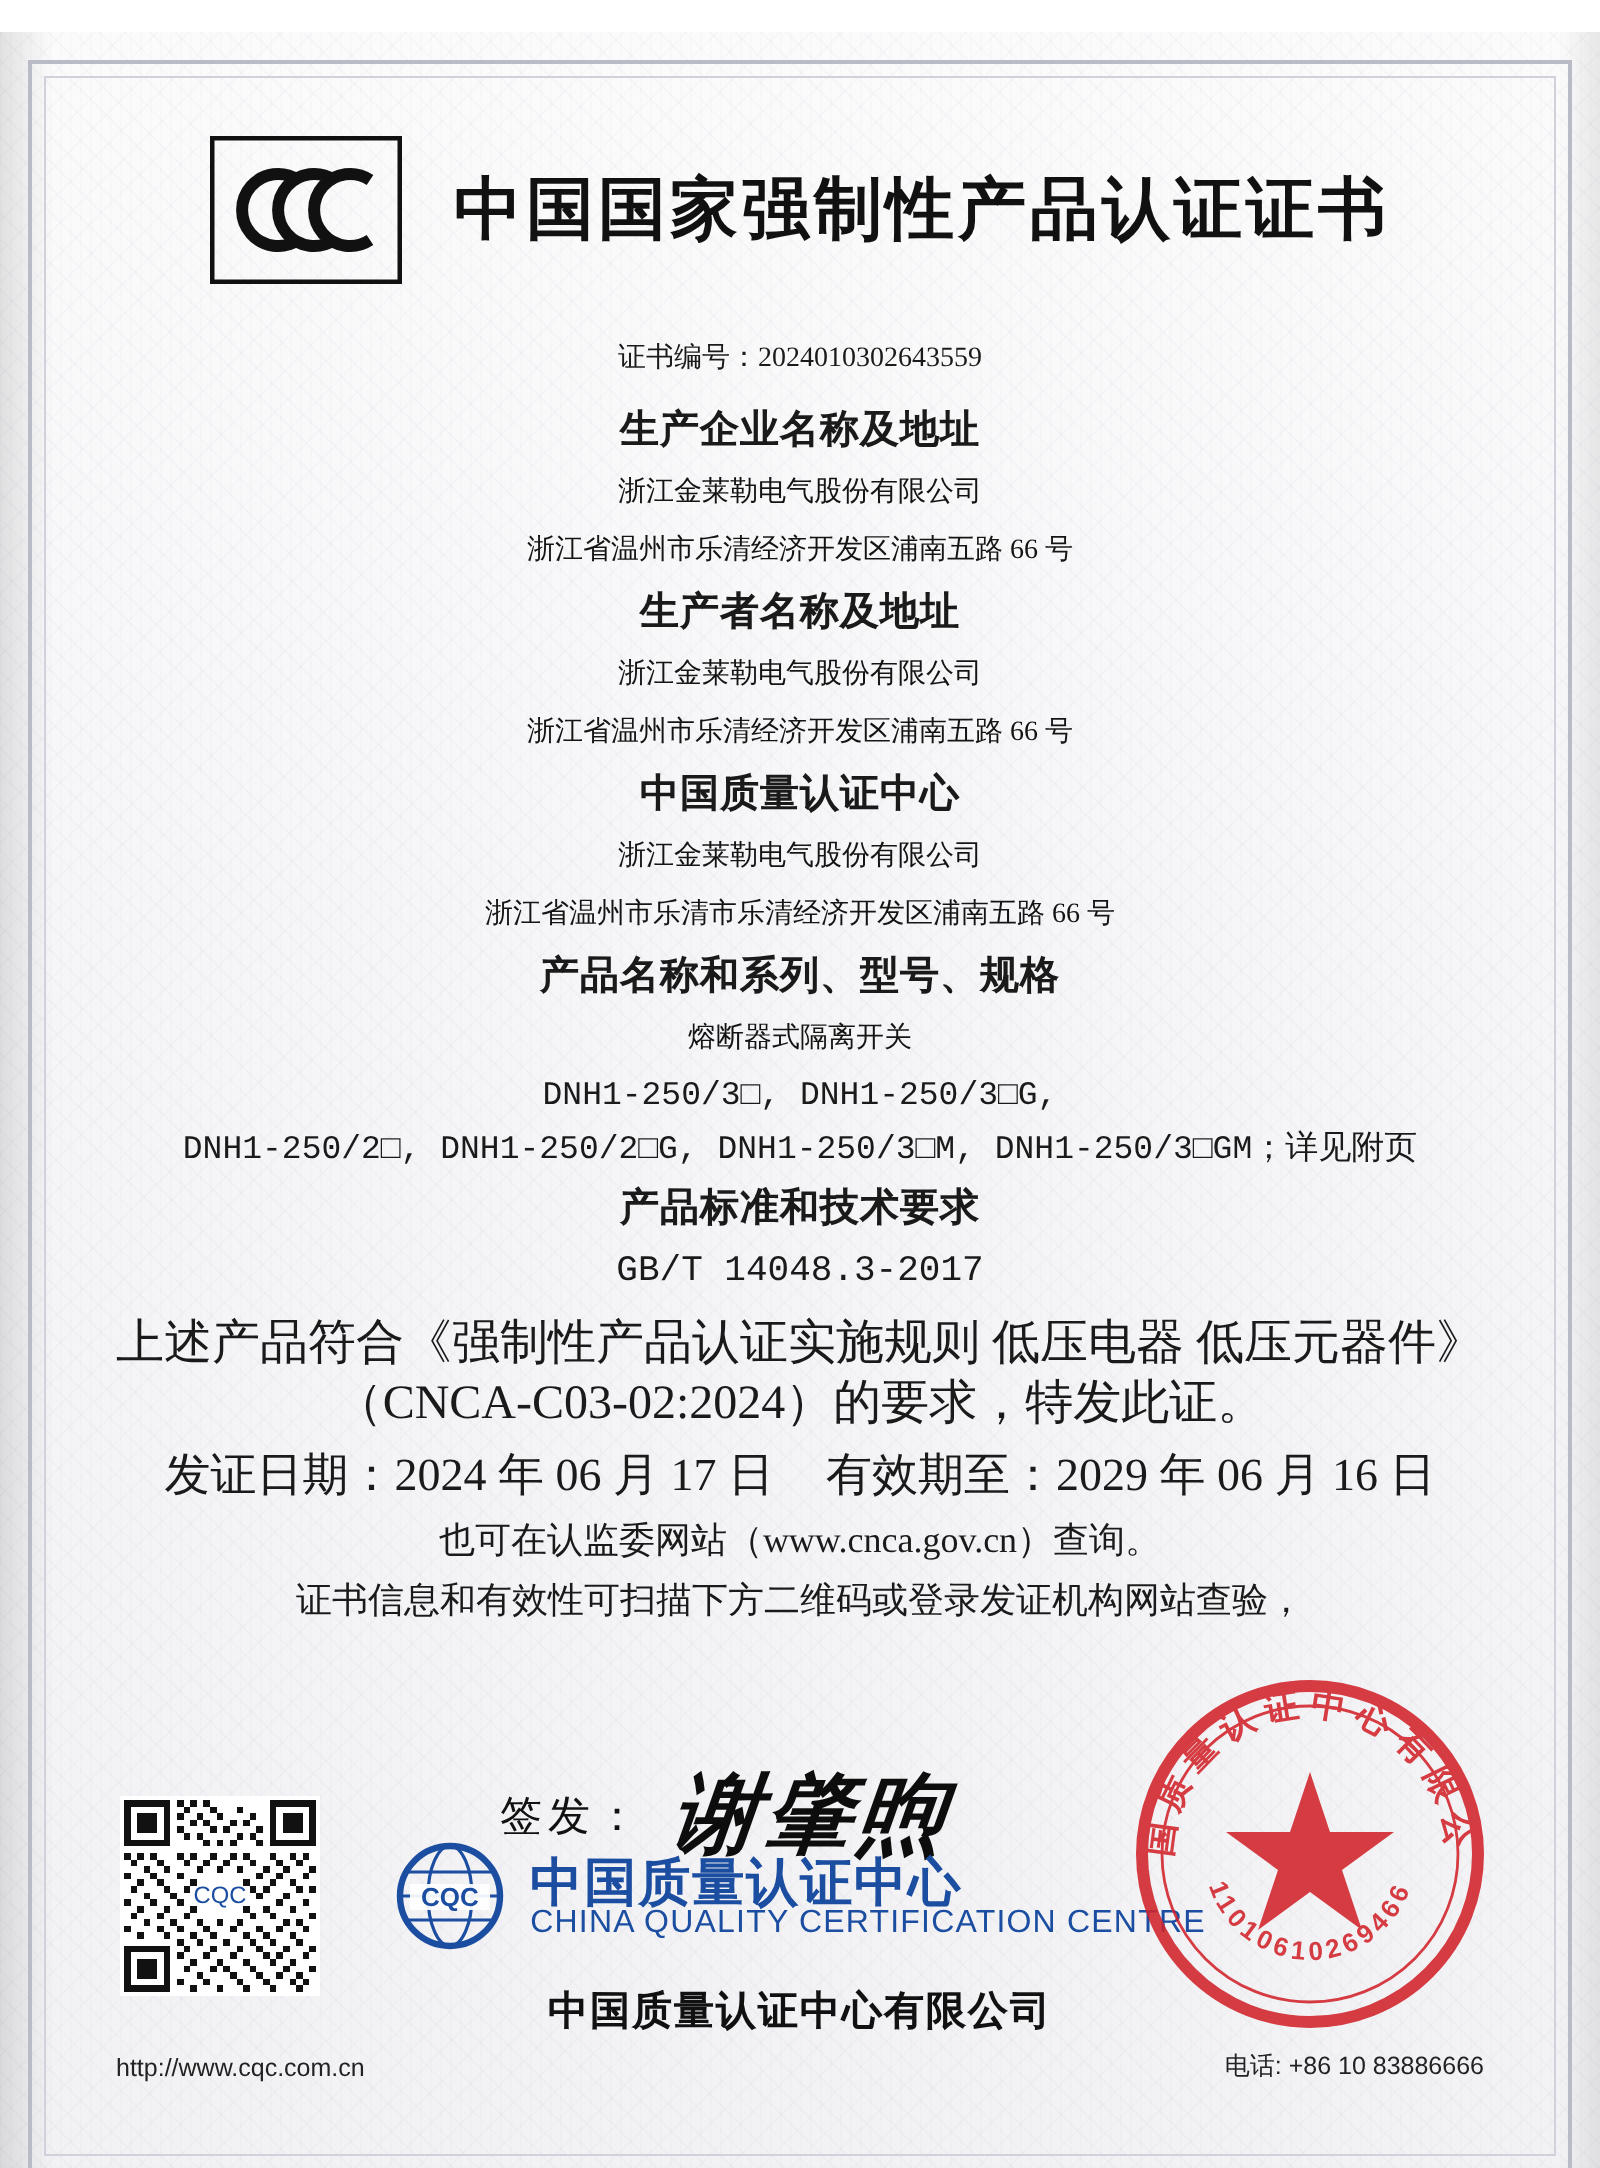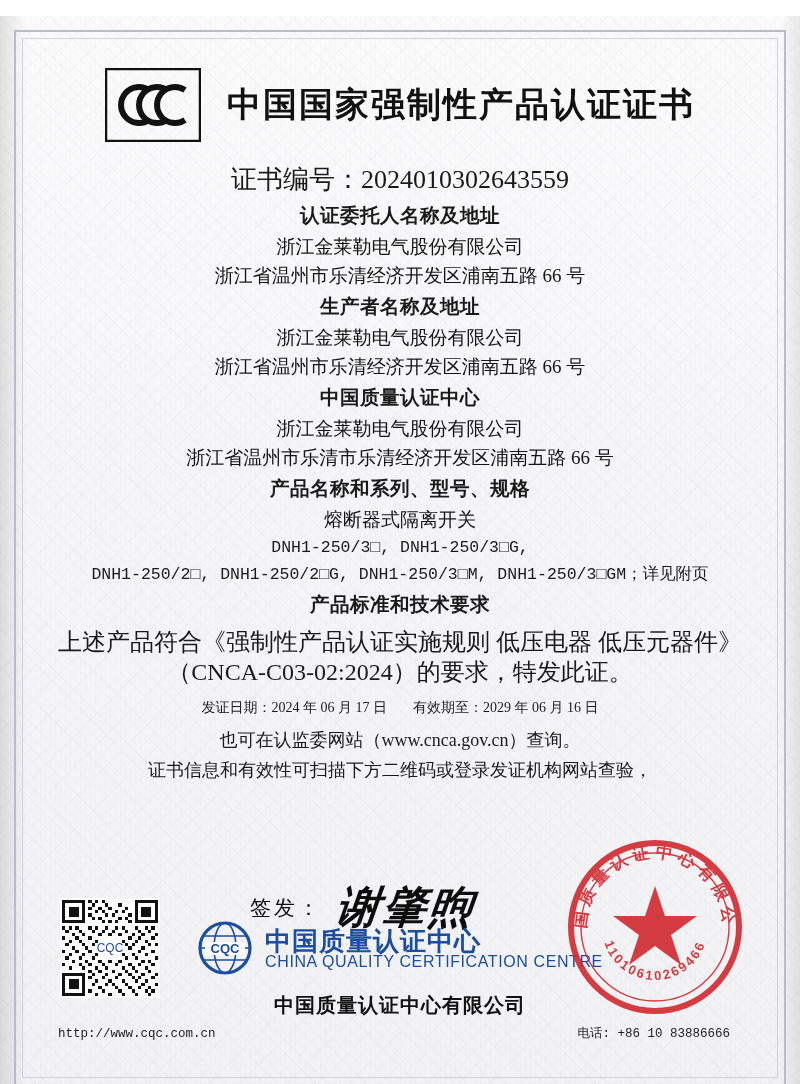--- a/index.html
+++ b/index.html
@@ -90,54 +90,54 @@
 
   
   .content {
     position: absolute;
     left: 58px;
     right: 58px;
     top: 148px;
     text-align: center;
   }
   .line {
-    font-size: 19px;
+    font-size: 14px;
     line-height: 29px;
     color: #141414;
     white-space: nowrap;
   }
   .label {
     font-weight: bold;
     font-size: 19.5px;
     line-height: 33px;
     letter-spacing: 0.5px;
   }
   .cert-no {
-    font-size: 26px;
+    font-size: 14px;
     line-height: 32px;
     margin-bottom: 3px;
   }
   .models {
     font-family: "Liberation Mono", monospace;
     font-size: 16.5px;
     line-height: 27px;
     white-space: nowrap;
   }
   .std-val {
     font-family: "Liberation Mono", monospace;
     font-size: 18px;
     line-height: 30px;
   }
   .stmt {
     font-size: 24px;
     line-height: 30px;
     white-space: nowrap;
   }
   .dates {
-    font-size: 14px;
+    font-size: 23px;
     line-height: 34px;
     margin-top: 4px;
     white-space: nowrap;
   }
   .dates .gap { display: inline-block; width: 26px; }
   .verify {
     font-size: 18px;
     line-height: 30px;
     white-space: nowrap;
   }
@@ -221,26 +221,26 @@
     position: absolute;
     left: 562px;
     top: 818px;
     width: 186px;
     height: 186px;
   }
 
   
   .footer {
     position: absolute;
-    left: 58px; right: 70px;
+    left: 58px; right: 58px;
     top: 1009px;
     display: flex;
     align-items: center;
     justify-content: space-between;
-    font-family: Liberation Mono, monospace;
+    font-family: Liberation Sans, sans-serif;
     font-size: 12.5px;
     color: #222;
   }
   .footer .mid { flex: 1; text-align: center; }
   .footer .right { white-space: nowrap; }
   .footer .left { white-space: nowrap; }
 </style>
 </head>
 <body>
 
@@ -262,38 +262,39 @@
           <path d="M80 22 A18 18 0 1 0 80 52"></path>
         </g>
       </svg>
     </div>
     <div class="cert-title">中国国家强制性产品认证证书</div>
   </div>
 
   <div class="content">
     <div class="cert-no">证书编号：2024010302643559</div>
 
-    <div class="label">认证委托人名称及地址</div>
+    <div class="label">生产企业名称及地址</div>
     <div class="line">浙江金莱勒电气股份有限公司</div>
     <div class="line">浙江省温州市乐清经济开发区浦南五路 66 号</div>
 
     <div class="label">生产者名称及地址</div>
     <div class="line">浙江金莱勒电气股份有限公司</div>
     <div class="line">浙江省温州市乐清经济开发区浦南五路 66 号</div>
 
     <div class="label">中国质量认证中心</div>
     <div class="line">浙江金莱勒电气股份有限公司</div>
     <div class="line">浙江省温州市乐清市乐清经济开发区浦南五路 66 号</div>
 
     <div class="label">产品名称和系列、型号、规格</div>
     <div class="line">熔断器式隔离开关</div>
     <div class="models">DNH1-250/3□, DNH1-250/3□G,</div>
     <div class="models">DNH1-250/2□, DNH1-250/2□G, DNH1-250/3□M, DNH1-250/3□GM；详见附页</div>
 
     <div class="label">产品标准和技术要求</div>
+    <div class="std-val">GB/T 14048.3-2017</div>
 
     <div class="spacer-sm"></div>
     <div class="stmt">上述产品符合《强制性产品认证实施规则  低压电器  低压元器件》</div>
     <div class="stmt">（CNCA-C03-02:2024）的要求，特发此证。</div>
 
     <div class="dates">
       <span>发证日期：</span><span>2024 年 06 月 17 日</span><span class="gap"></span><span>有效期至：</span><span>2029 年 06 月 16 日</span>
     </div>
 
     <div class="verify">也可在认监委网站（www.cnca.gov.cn）查询。</div>

